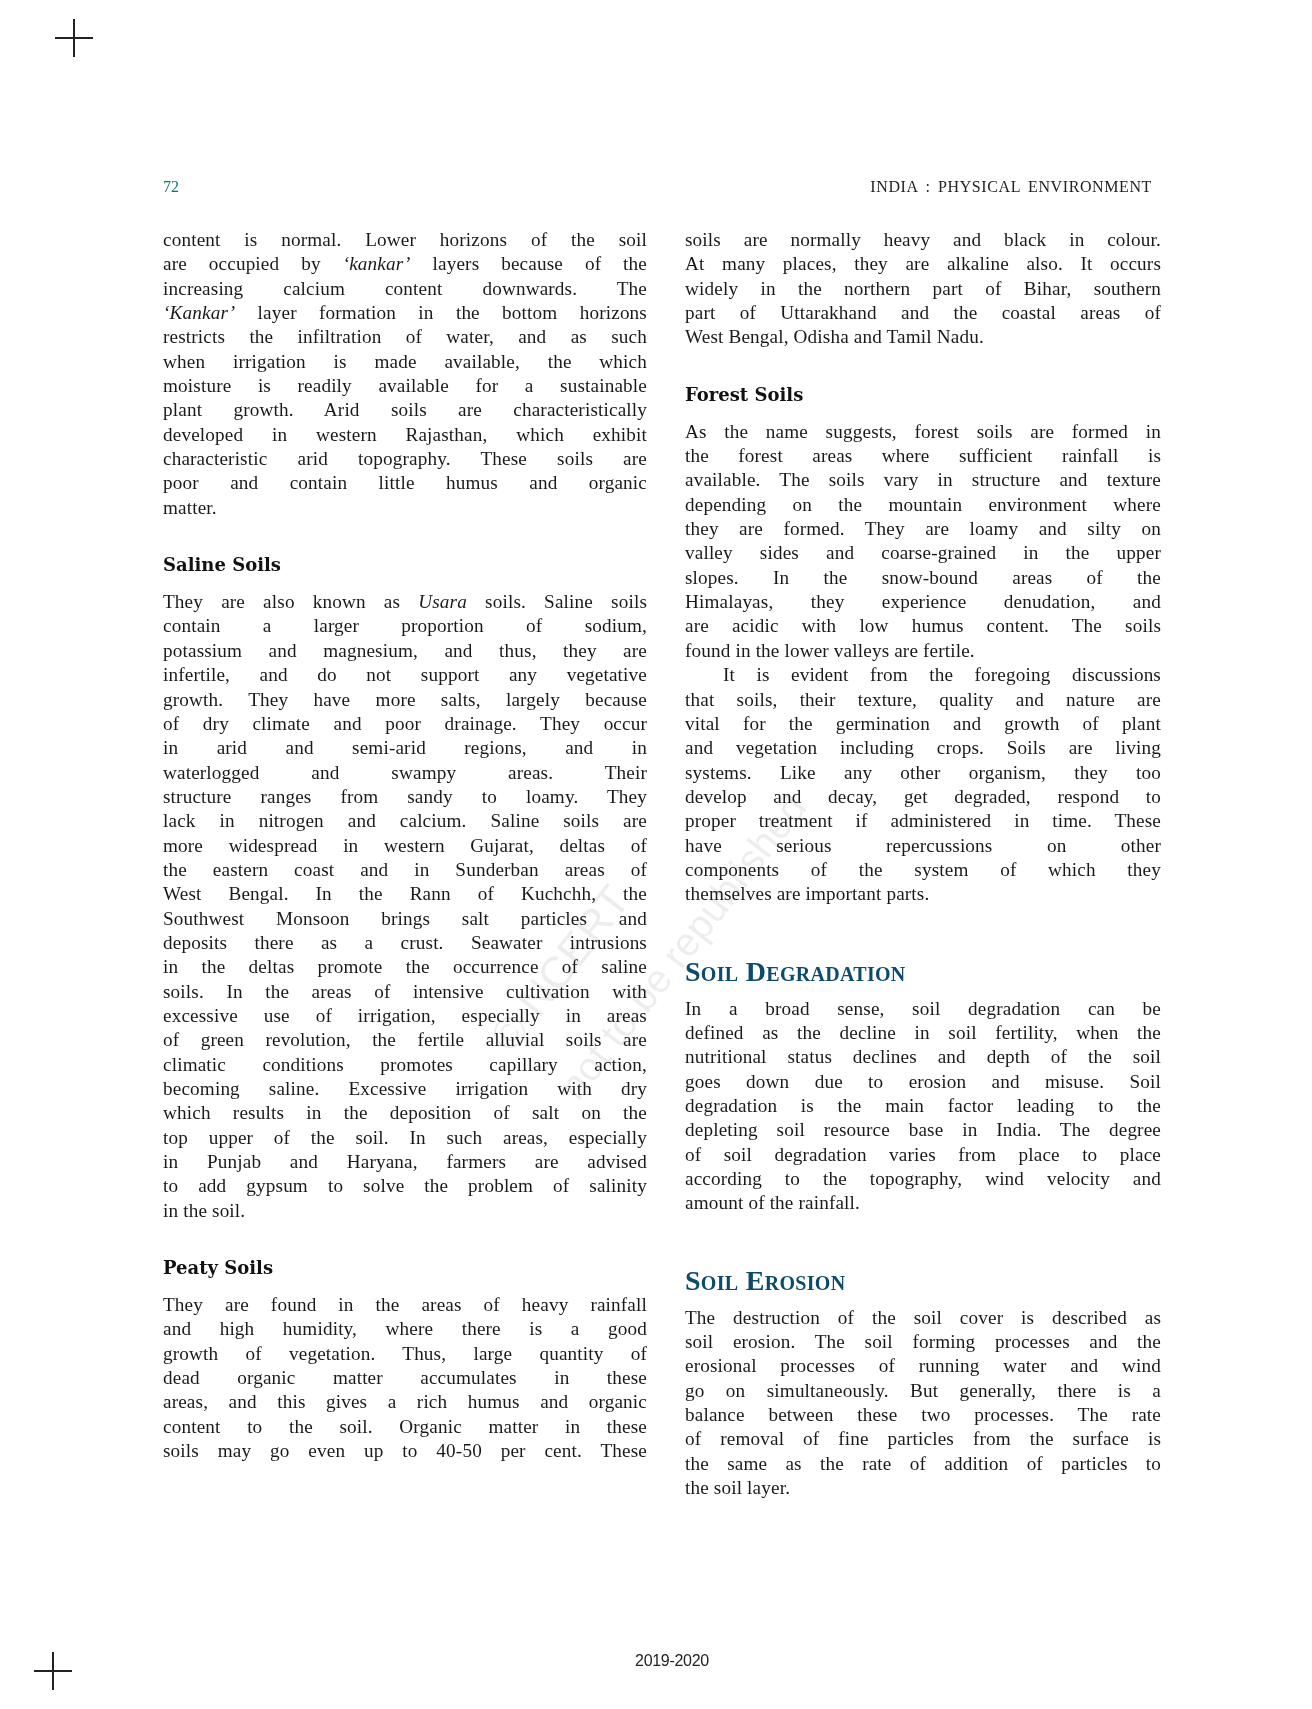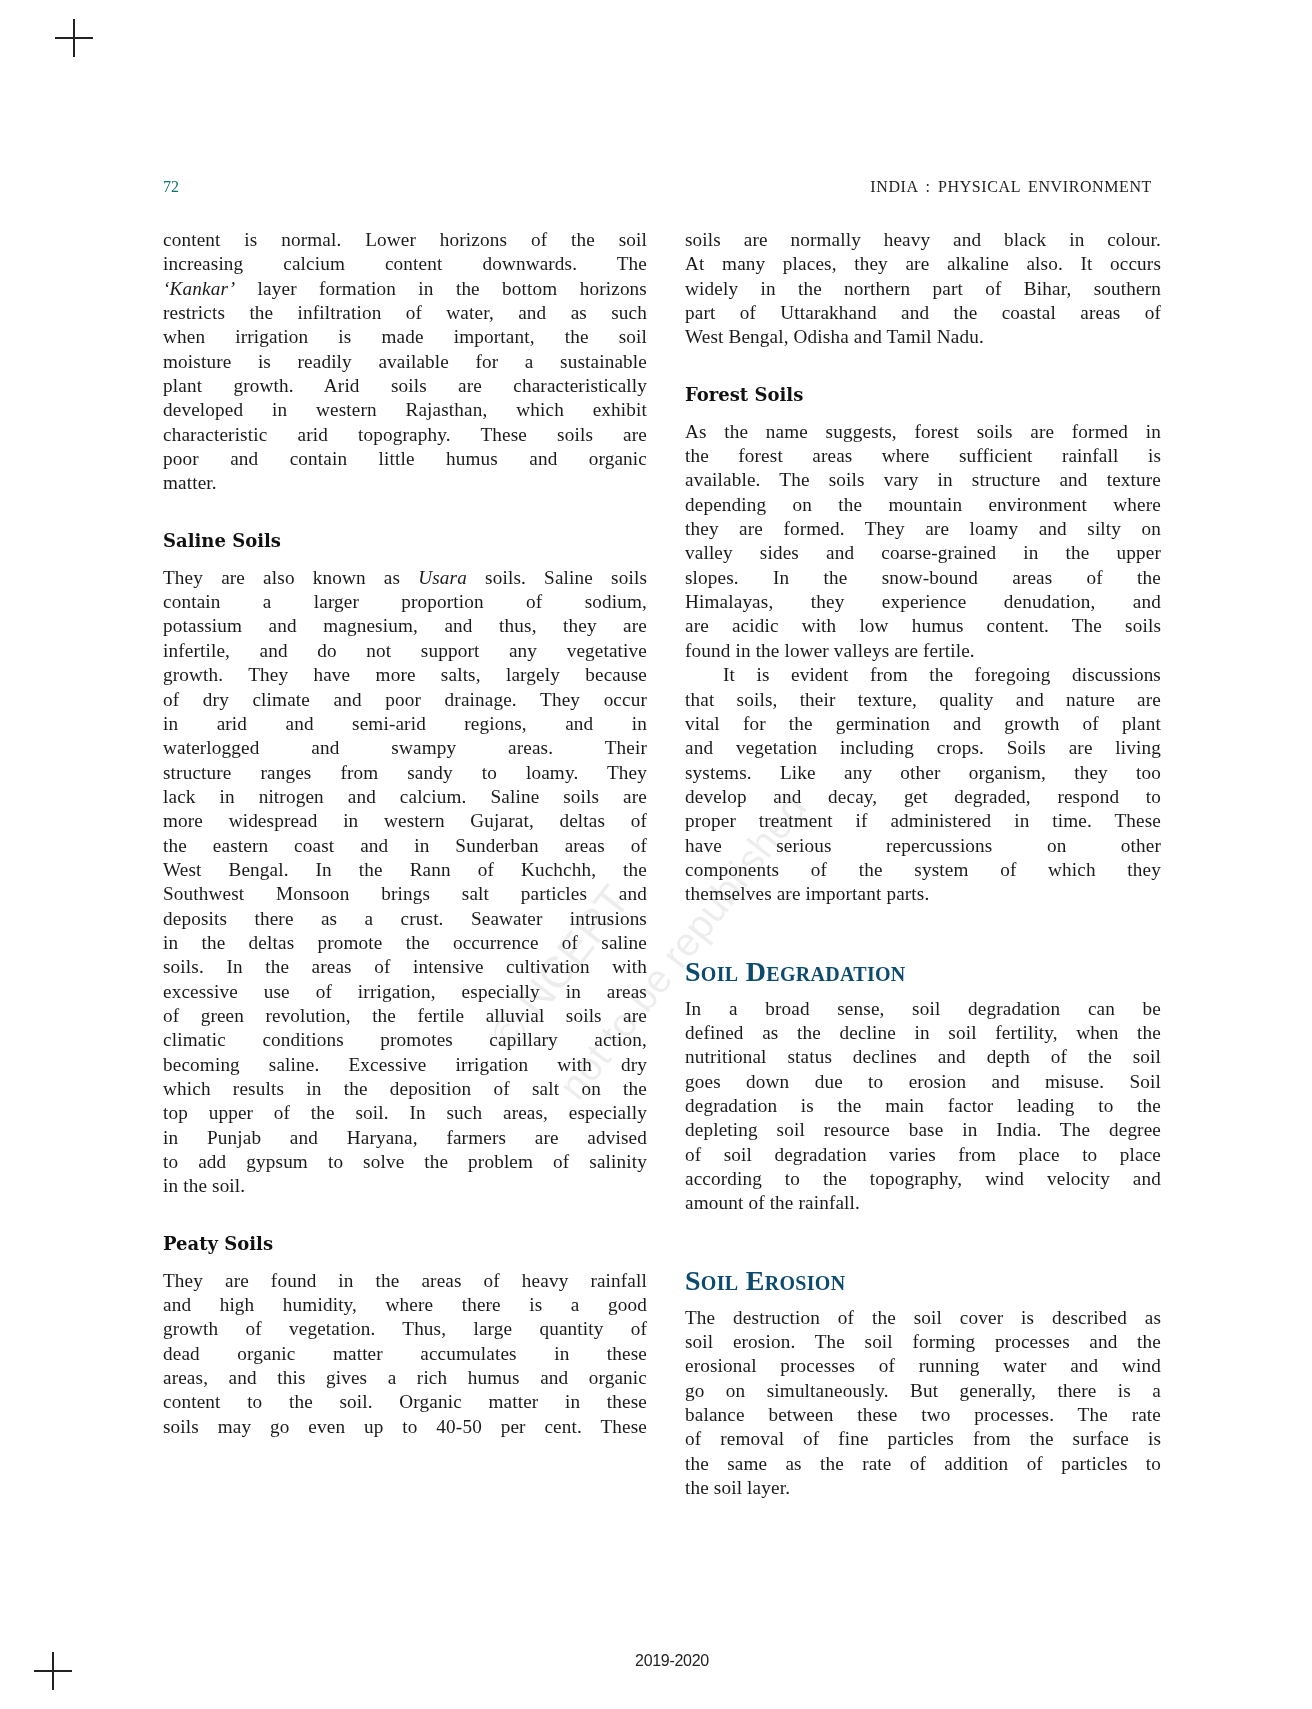--- a/index.html
+++ b/index.html
@@ -41,24 +41,25 @@
 <div class="running-head">INDIA : PHYSICAL ENVIRONMENT</div>
 
 <div class="watermark">
   <span class="wm1">© NCERT</span>
   <span class="wm2">not to be republished</span>
 </div>
 
 <div class="col left">
   <div>
     <span class="line">content is normal. Lower horizons of the soil</span>
+    <span class="line" id="kankar1">are occupied by <em>‘kankar’</em> layers because of the</span>
     <span class="line">increasing calcium content downwards. The</span>
     <span class="line" id="kankar2"><em>‘Kankar’</em> layer formation in the bottom horizons</span>
     <span class="line">restricts the infiltration of water, and as such</span>
-    <span class="line">when irrigation is made important, the soil</span>
+    <span class="line">when irrigation is made available, the which</span>
     <span class="line">moisture is readily available for a sustainable</span>
     <span class="line">plant growth. Arid soils are characteristically</span>
     <span class="line">developed in western Rajasthan, which exhibit</span>
     <span class="line">characteristic arid topography. These soils are</span>
     <span class="line">poor and contain little humus and organic</span>
     <span class="line last">matter.</span>
   </div>
   <span class="gap"></span>
   <h3 class="h-sub">Saline Soils</h3>
   <div>

